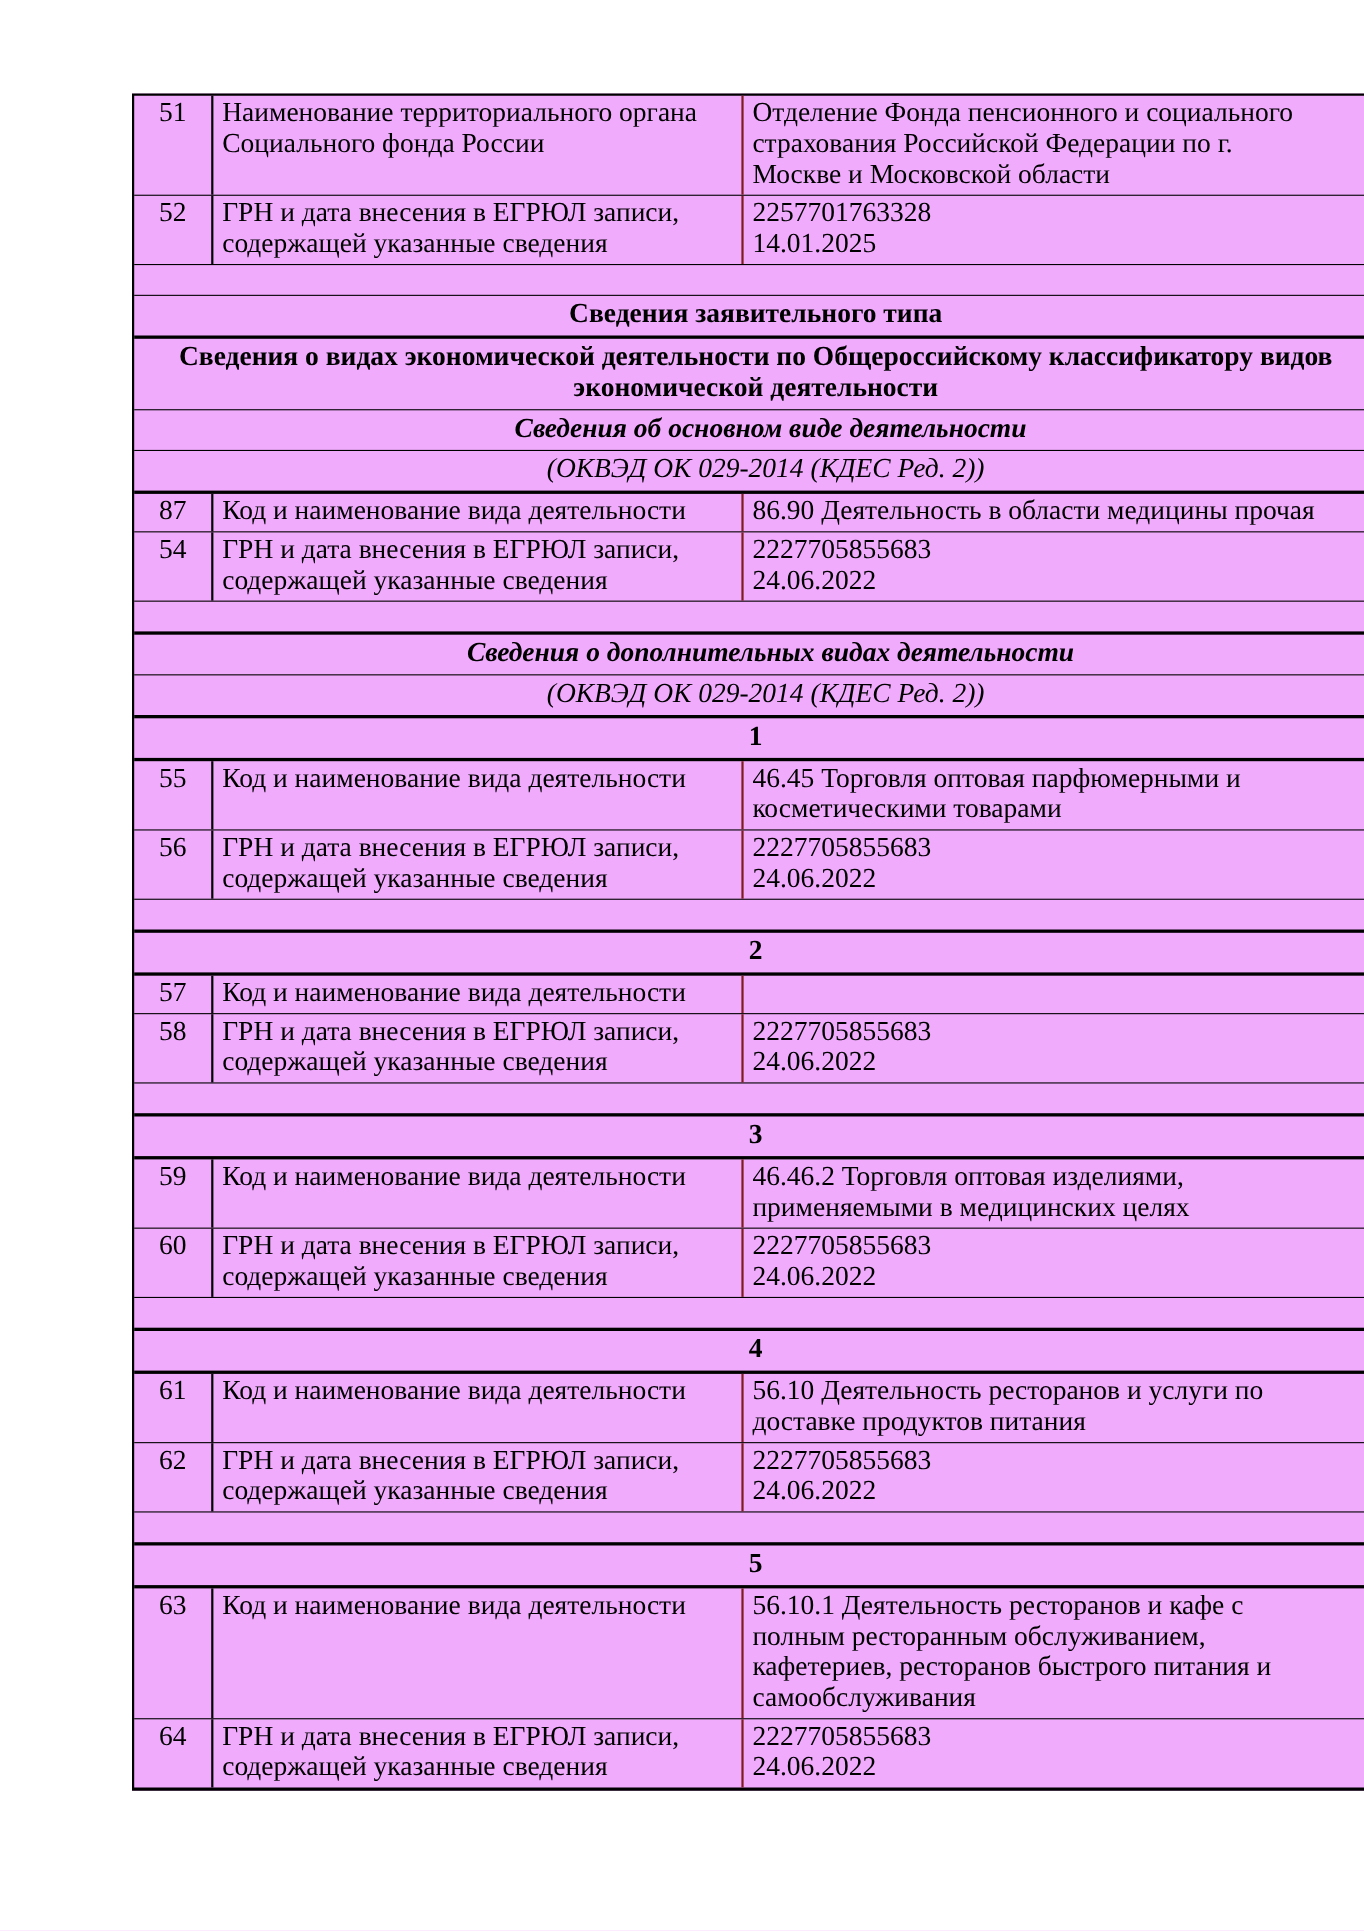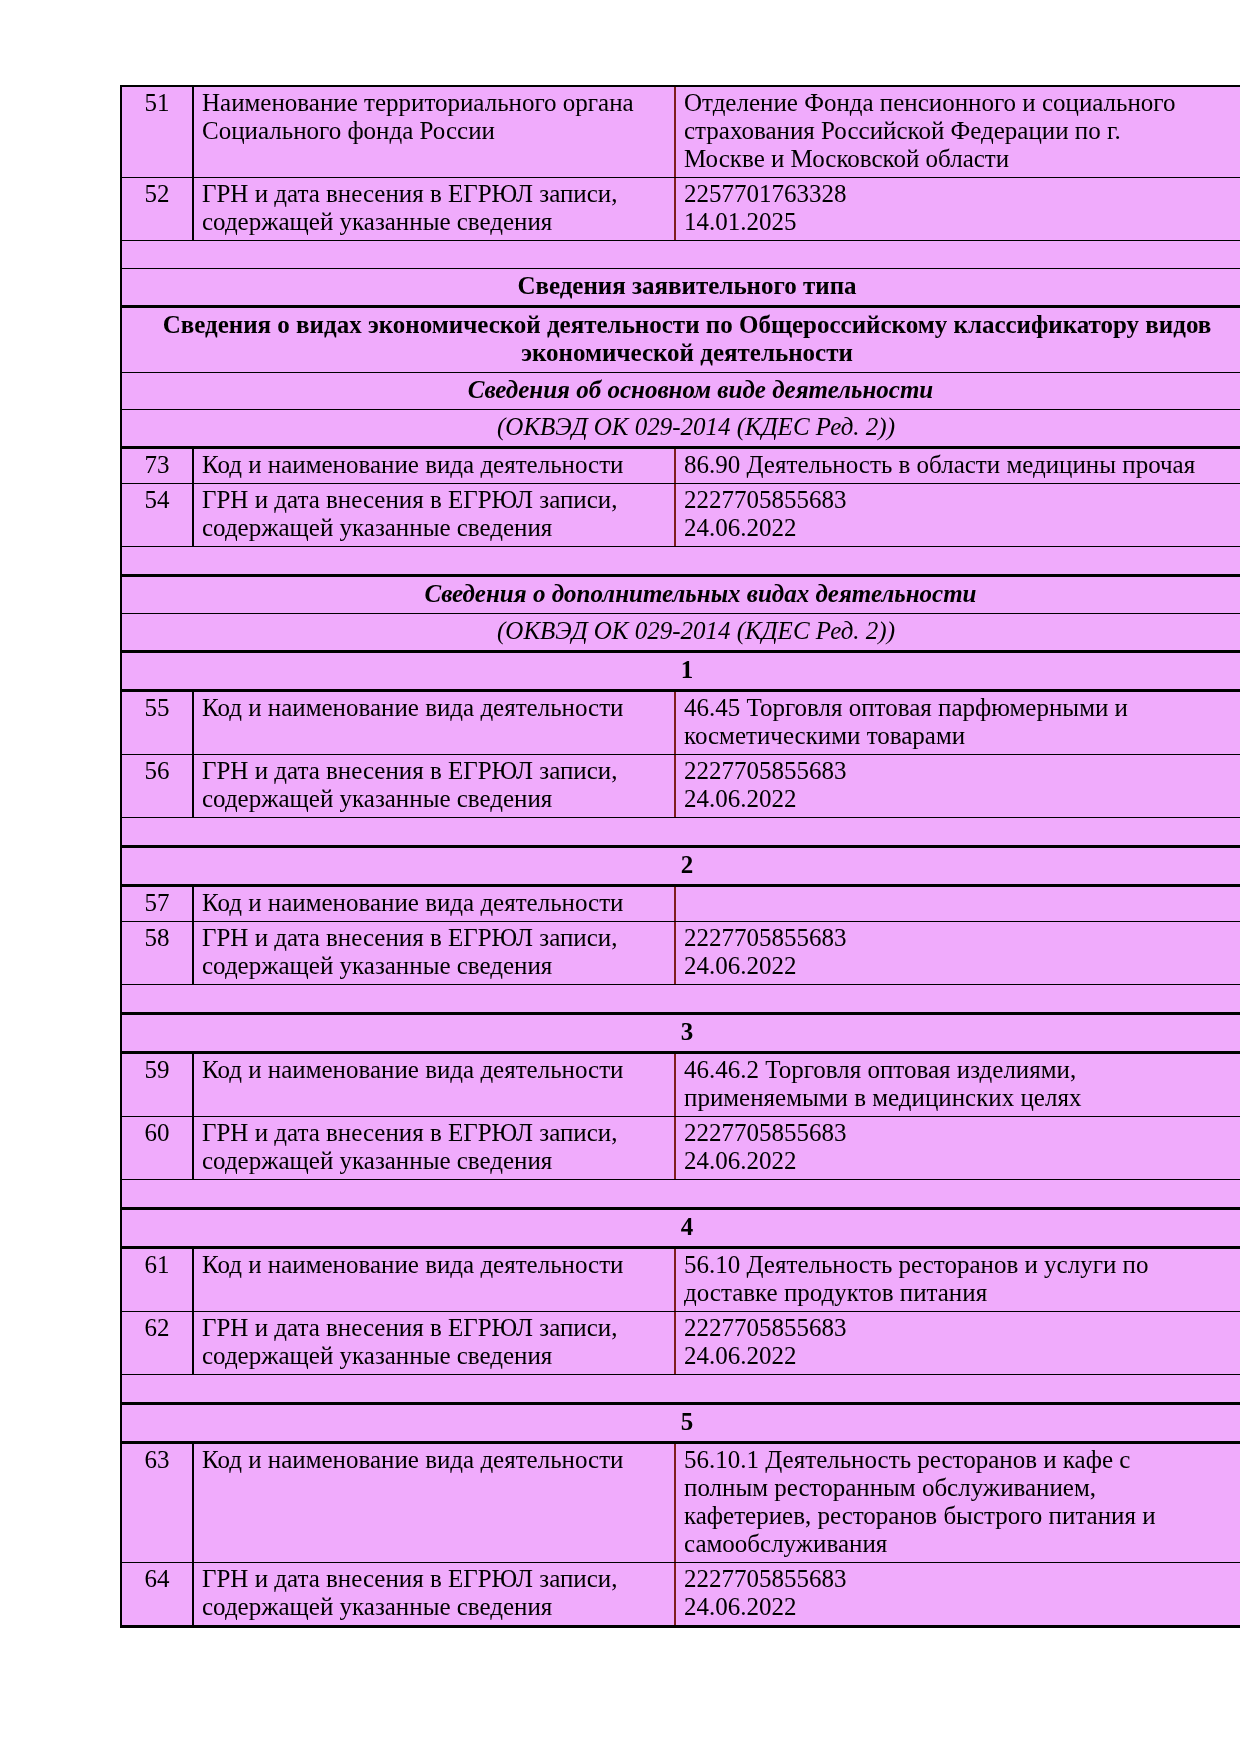--- a/index.html
+++ b/index.html
@@ -72,21 +72,21 @@
     </div>
 
     <div class="trow spacer t1"></div>
 
     <div class="trow sect b t1">Сведения заявительного типа</div>
     <div class="trow sect b t3">Сведения о видах экономической деятельности по Общероссийскому классификатору видов экономической деятельности</div>
     <div class="trow sect bi t1">Сведения об основном виде деятельности</div>
     <div class="trow sect i t1">(ОКВЭД ОК 029-2014 (КДЕС Ред. 2))</div>
 
     <div class="trow data t3">
-      <div class="cell num">73</div>
+      <div class="cell num">87</div>
       <div class="cell label">Код и наименование вида деятельности</div>
       <div class="cell value">86.90 Деятельность в области медицины прочая</div>
     </div>
 
     <div class="trow data t1">
       <div class="cell num">54</div>
       <div class="cell label">ГРН и дата внесения в ЕГРЮЛ записи, содержащей указанные сведения</div>
       <div class="cell value">2227705855683
 24.06.2022</div>
     </div>

